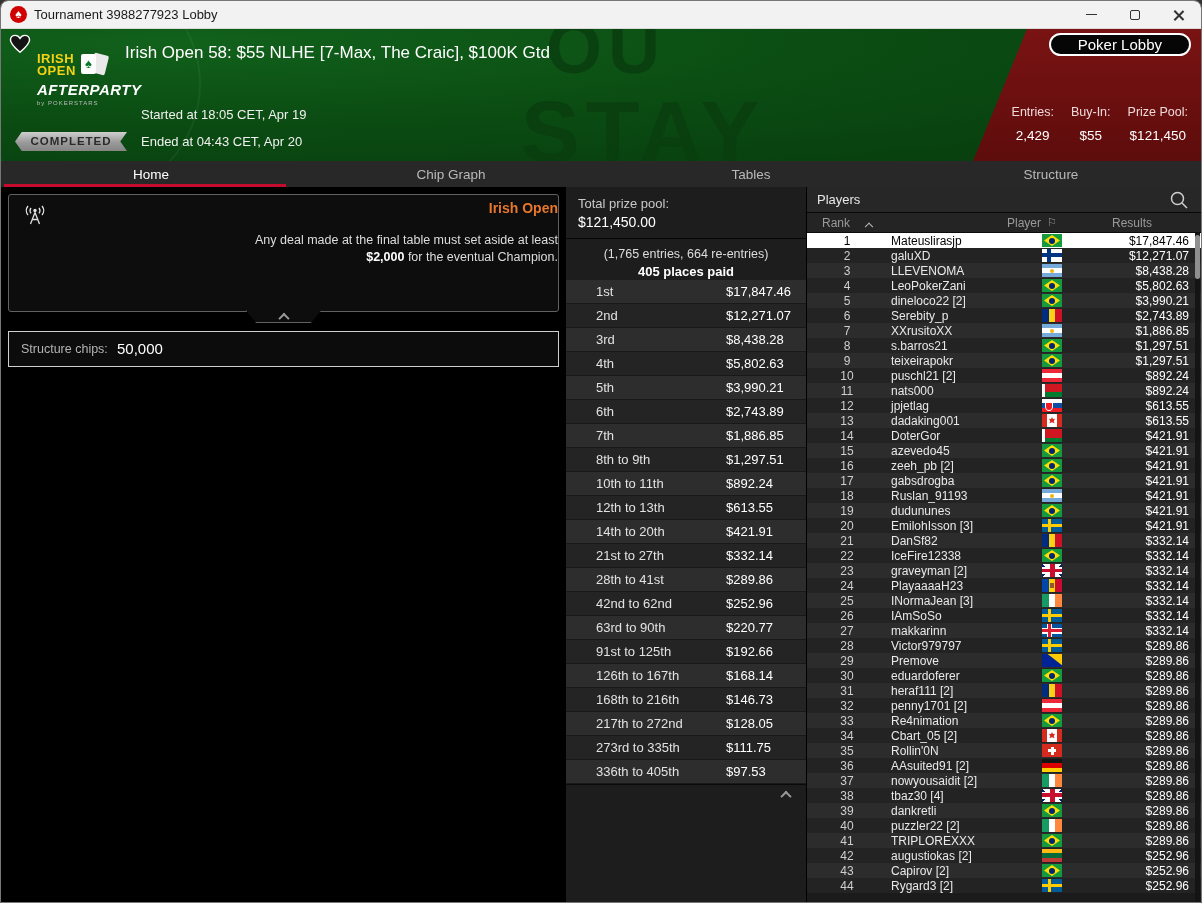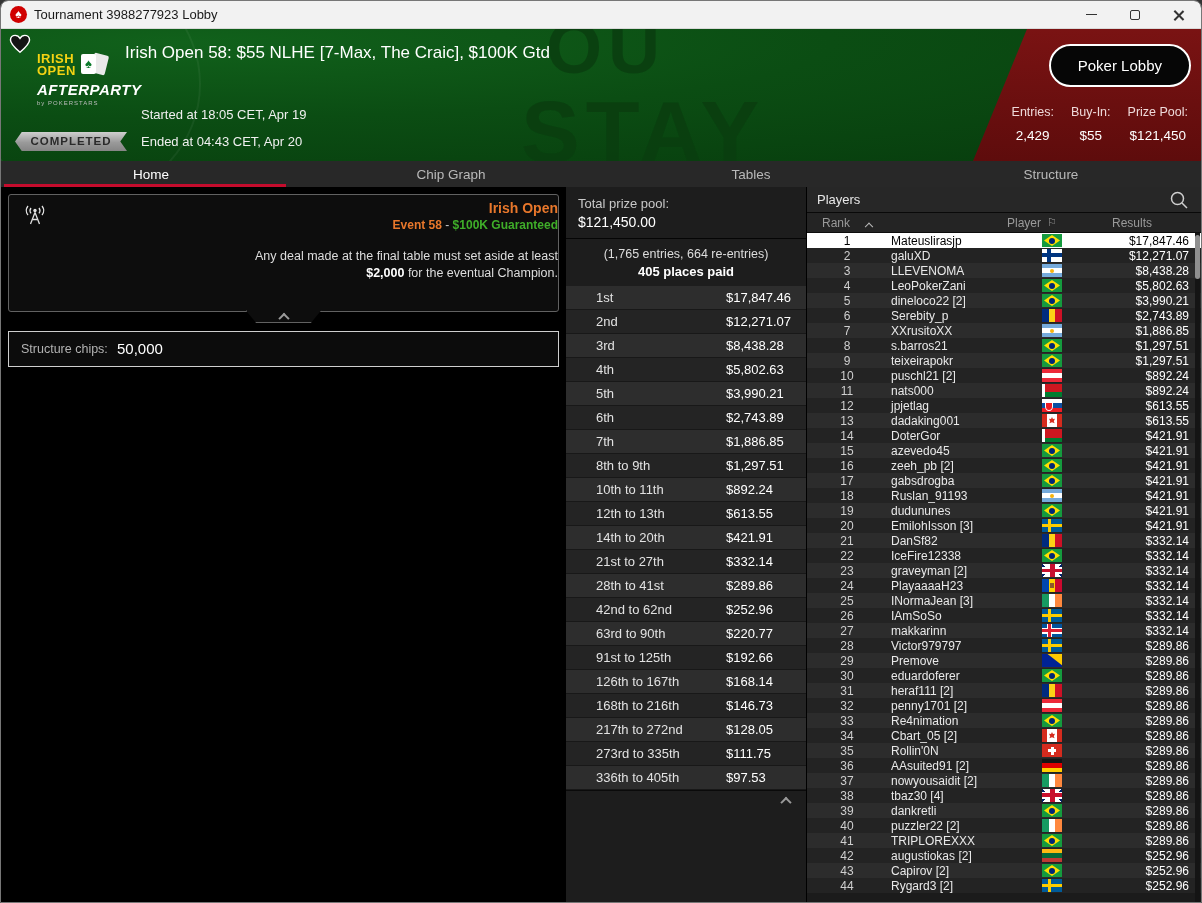--- a/index.html
+++ b/index.html
@@ -39,22 +39,22 @@
   .io-card.front { left:1px; top:1px; color:#0a7a2a; font-size:13px; line-height:20px; text-align:center; }
   .io-after { color:#fff; font-weight:bold; font-size:15px; letter-spacing:.5px; margin-top:2px; font-style:italic; }
   .io-by { color:#bdbdbd; font-size:6px; margin-top:2px; letter-spacing:1px; }
   .ribbon { position:absolute; left:14px; top:103px; width:112px; height:19px; text-align:center;
     background:linear-gradient(180deg,#cfcfcf,#9a9a9a 55%,#858585); color:#2a2a2a; font-weight:bold;
     font-size:11.5px; line-height:19px; letter-spacing:1px;
     clip-path:polygon(0 50%,6% 0,100% 0,94% 50%,100% 100%,6% 100%); }
   .h-title { position:absolute; left:124px; top:14px; color:#fff; font-size:17px; }
   .h-start { position:absolute; left:140px; top:78px; color:#f0f0f0; font-size:13px; }
   .h-end   { position:absolute; left:140px; top:105px; color:#f0f0f0; font-size:13px; }
-  .lobby-btn { position:absolute; right:10px; top:15px; background:#060606; color:#fff; border:2px solid #fff;
-    border-radius:999px; padding:11px 27px; font-size:15px; font-family:inherit; cursor:pointer; }
+  .lobby-btn { position:absolute; right:10px; top:4px; background:#060606; color:#fff; border:2px solid #fff;
+    border-radius:999px; padding:1px 27px; font-size:15px; font-family:inherit; cursor:pointer; }
   .h-stats { position:absolute; right:13px; top:76px; display:flex; gap:17px; }
   .h-stat { text-align:center; }
   .h-stat .lbl { color:#efdada; font-size:12.5px; }
   .h-stat .val { color:#fff; font-size:13.5px; margin-top:9px; }
   
   .tabbar { height:26px; background:#282828; display:flex; }
   .tab { flex:1; position:relative; color:#b9b9b9; font-size:13.5px; display:flex; align-items:center; justify-content:center; cursor:pointer; }
   .tab.active { color:#fff; }
   .tab.active::after { content:""; position:absolute; left:3px; right:15px; bottom:0; height:3px; background:#c50c2d; }
   
@@ -78,21 +78,21 @@
   .info-row .lbl { width:96px; color:#b3b3b3; font-size:12.5px; }
   .info-row .val { color:#fff; font-size:15px; }
   .info-row .val2 { color:#fff; font-size:13.5px; }
   .info-ic { display:inline-block; width:15px; height:15px; border-radius:50%; background:#1b9dc0; color:#fff;
     font-size:10.5px; font-weight:bold; text-align:center; line-height:15px; margin-left:8px; vertical-align:-2px; cursor:pointer; }
   
   .col-mid { width:240px; background:#1d1d1d; display:flex; flex-direction:column; }
   .pp-head { padding:9px 12px 8px; border-bottom:1px solid #050505; }
   .pp-total-lbl { color:#c9c9c9; font-size:13px; }
   .pp-total-val { color:#fff; font-size:14px; margin-top:3px; }
-  .pp-sub { text-align:center; padding:8px 0 7px; }
+  .pp-sub { text-align:center; padding:8px 0 1px; }
   .pp-entries { color:#ddd; font-size:12.5px; }
   .pp-places { color:#fff; font-size:13px; font-weight:bold; margin-top:3px; }
   .pp-rows {}
   .pp-row { display:flex; height:24px; align-items:center; font-size:13px; border-bottom:1px solid #181818; }
   .pp-row:nth-child(odd){ background:#2d2d2d; } .pp-row:nth-child(even){ background:#242424; }
   .pp-place { width:142px; padding-left:12px; color:#e2e2e2;margin-left:18px; }
   .pp-amt { color:#fff; }
   .pp-collapse { height:20px; border-top:1px solid #0a0a0a; display:flex; justify-content:flex-end; align-items:center; padding-right:16px; cursor:pointer; }
   
   .col-right { flex:1; margin-left:1px; background:#1b1b1b; display:flex; flex-direction:column; position:relative; }
@@ -228,23 +228,20 @@
               <path d="M19 2 q3.5 4.5 0 9"></path>
             <path d="M8 4 q-2 2.7 0 5.4"></path>
               <path d="M16 4 q2 2.7 0 5.4"></path>
             <circle cx="12" cy="6.5" r="1.7" fill="#e0e0e0" stroke="none"></circle>
             <path d="M12 8.5 L7.5 20"></path>
               <path d="M12 8.5 L16.5 20"></path>
               <path d="M9.3 15.5 L14.7 15.5"></path>
           </g>
         </svg>
         <div class="ann-title">Irish Open</div>
-        <div class="ann-sub">
-          <span class="ev">Event 58</span><span class="sep"> - </span><span class="gtd">$100K Guaranteed</span>
-        </div>
         <div class="ann-body">
           <div>Any deal made at the final table must set aside at least</div>
           <div><b>$2,000</b><span> for the eventual Champion.</span></div>
         </div>
         <div class="notch">
           <span class="chev-up"></span>
         </div>
       </div>
 
       <div class="info-box">

